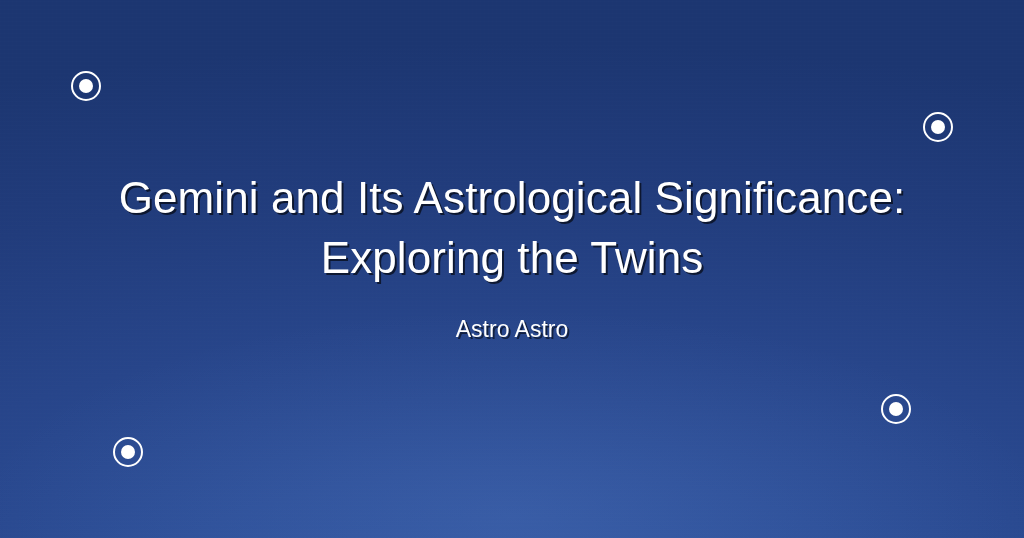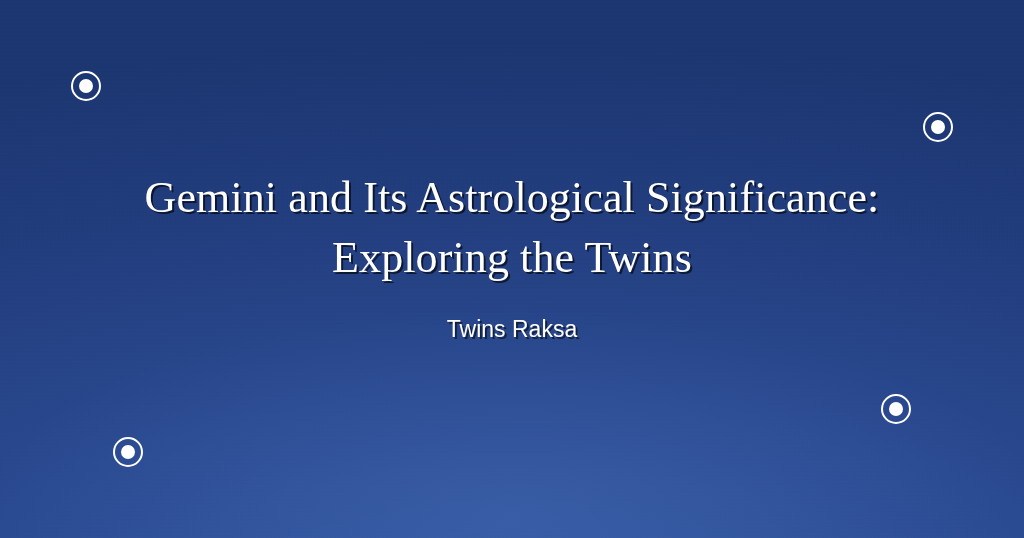--- a/index.html
+++ b/index.html
@@ -65,21 +65,21 @@
     position: absolute;
     left: 50%;
     transform: translateX(-50%);
     top: 168px;
     width: 940px;
     text-align: center;
   }
 
   .slide-title {
     margin: 0;
-    font-family: Liberation Serif, serif;
+    font-family: Liberation Sans, sans-serif;
     font-weight: 400;
     font-size: 44px;
     line-height: 60px;
     color: #ffffff;
     letter-spacing: 0.1px;
     text-shadow: 2px 2px 0px rgba(0,0,0,0.62);
     white-space: pre-line;
   }
 
   .slide-subtitle {
@@ -114,17 +114,17 @@
   </div>
 
   <div class="deco-circle" style="left:113px; top:437px; width:30px; height:30px;">
     <span class="deco-dot" style="width:14px; height:14px;"></span>
   </div>
 
   <div class="content">
     <div class="title-block">
       <h1 class="slide-title">Gemini and Its Astrological Significance:
 Exploring the Twins</h1>
-      <p class="slide-subtitle">Twins Raksa</p>
+      <p class="slide-subtitle">Astro Astro</p>
     </div>
   </div>
 
 </div>
 
 </body></html>

